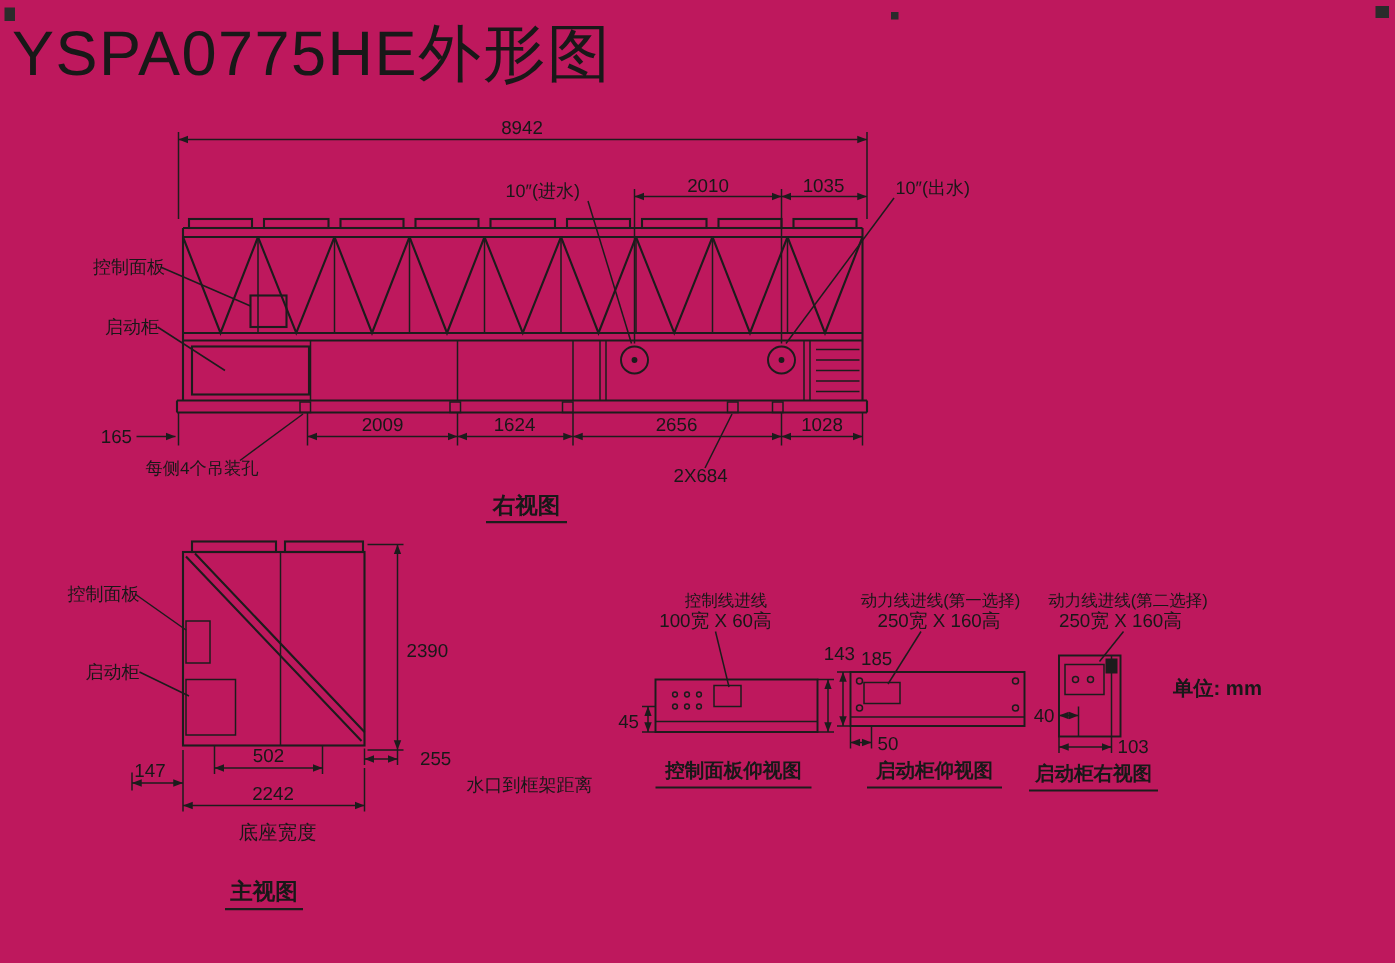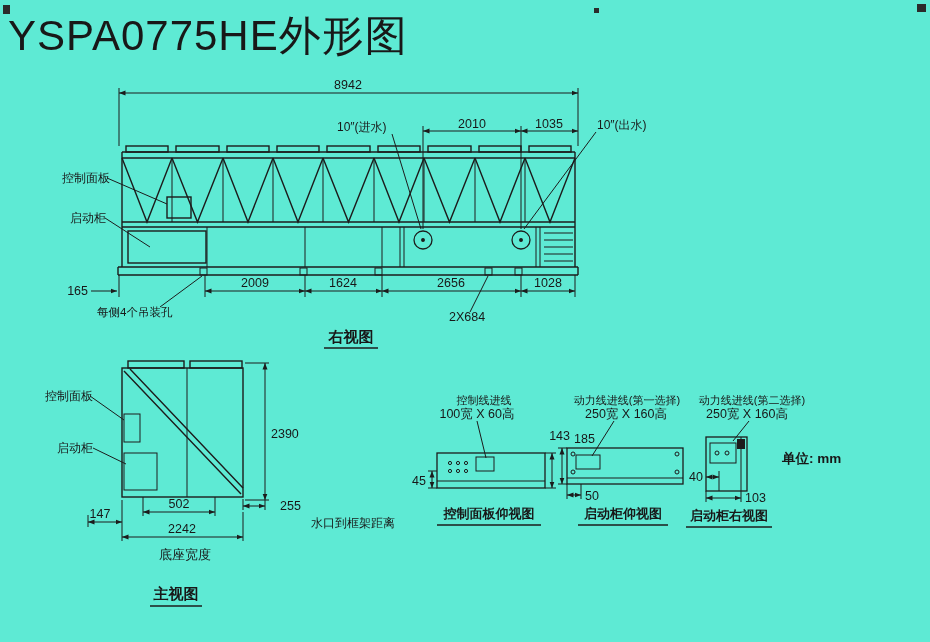--- a/index.html
+++ b/index.html
@@ -1,17 +1,17 @@
 <!DOCTYPE html>
 <html><head>
 <meta charset="utf-8">
 <style>
   html,body{margin:0;padding:0;background:#ffffff;}
   .sheet{
-    position:relative;width:930px;height:642px;background:#5eead4;overflow:hidden;
+    position:relative;width:930px;height:642px;background:#be185d;overflow:hidden;
     font-family:"Liberation Sans","DejaVu Sans",sans-serif;
   }
   svg text{
     fill:#181818;
     font-family:"Liberation Sans","DejaVu Sans",sans-serif;
   }
   .ln{stroke:#1c1c1c;fill:none;}
   .dim{stroke:#1c1c1c;fill:none;stroke-width:1;}
   .t-dim{font-size:12.5px;}
   .t-lbl{font-size:12px;}

